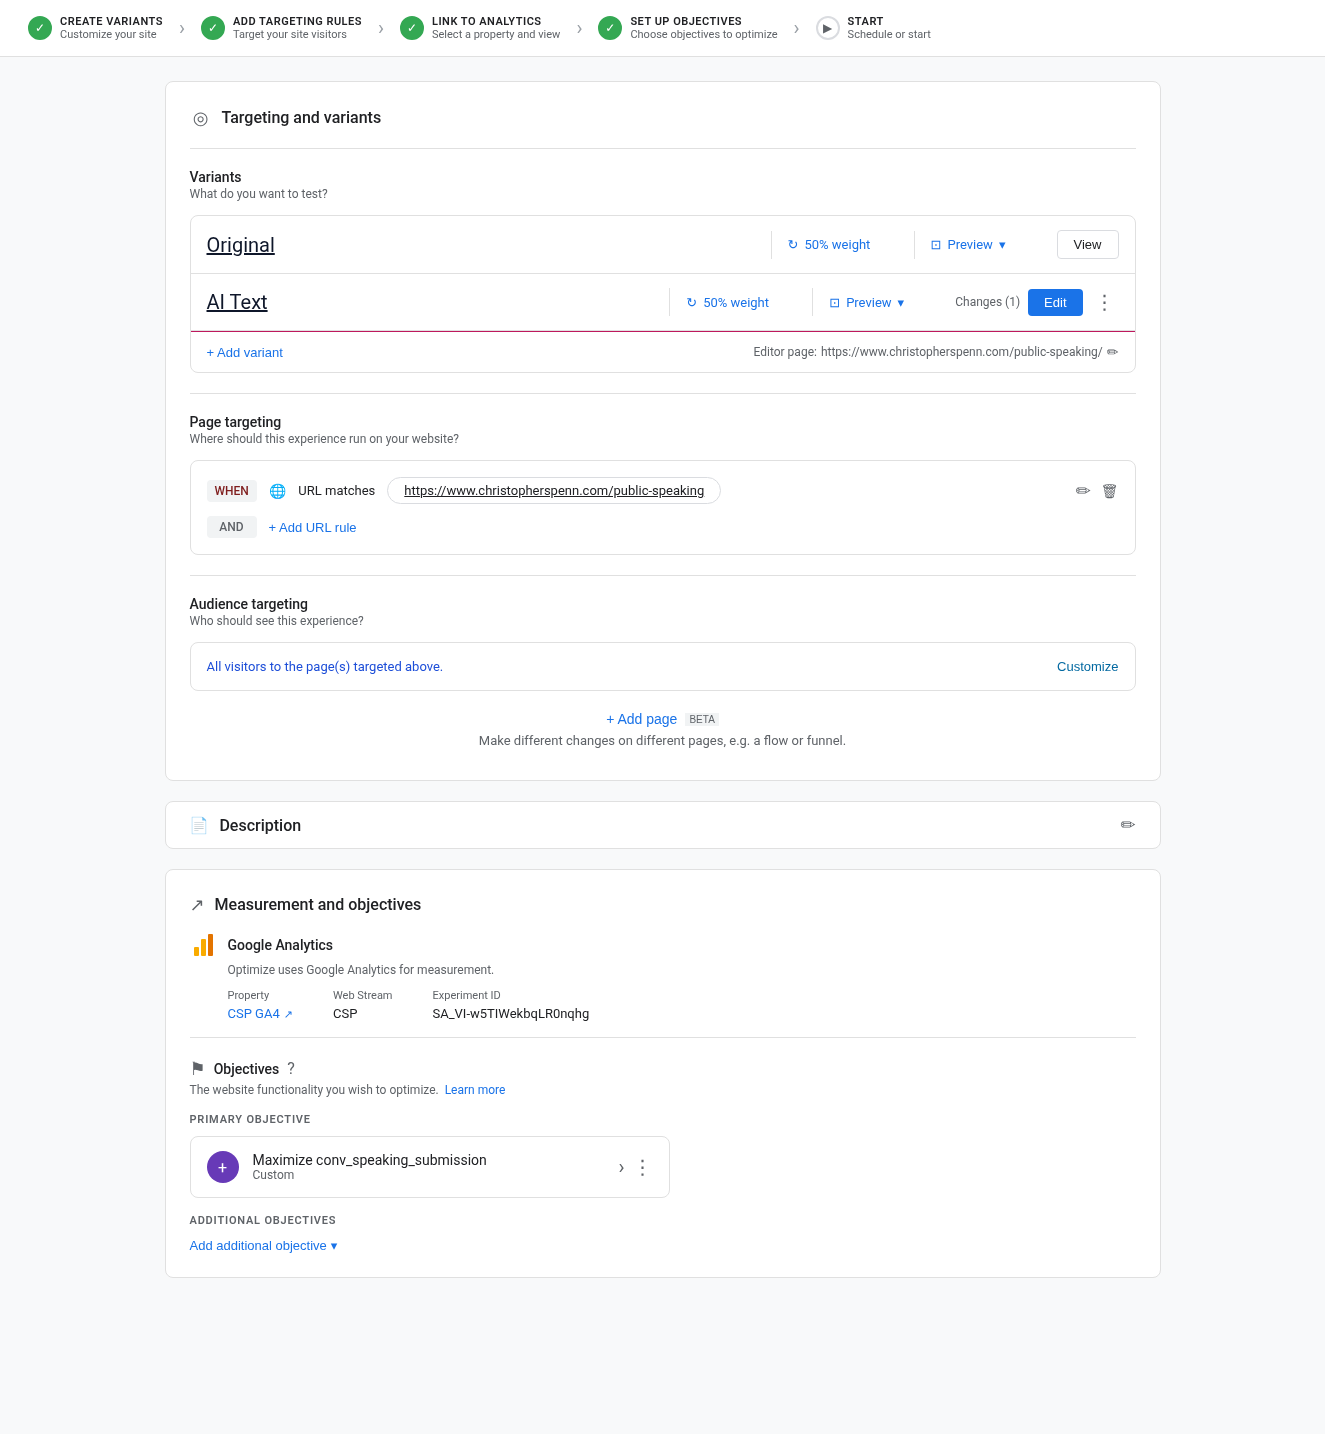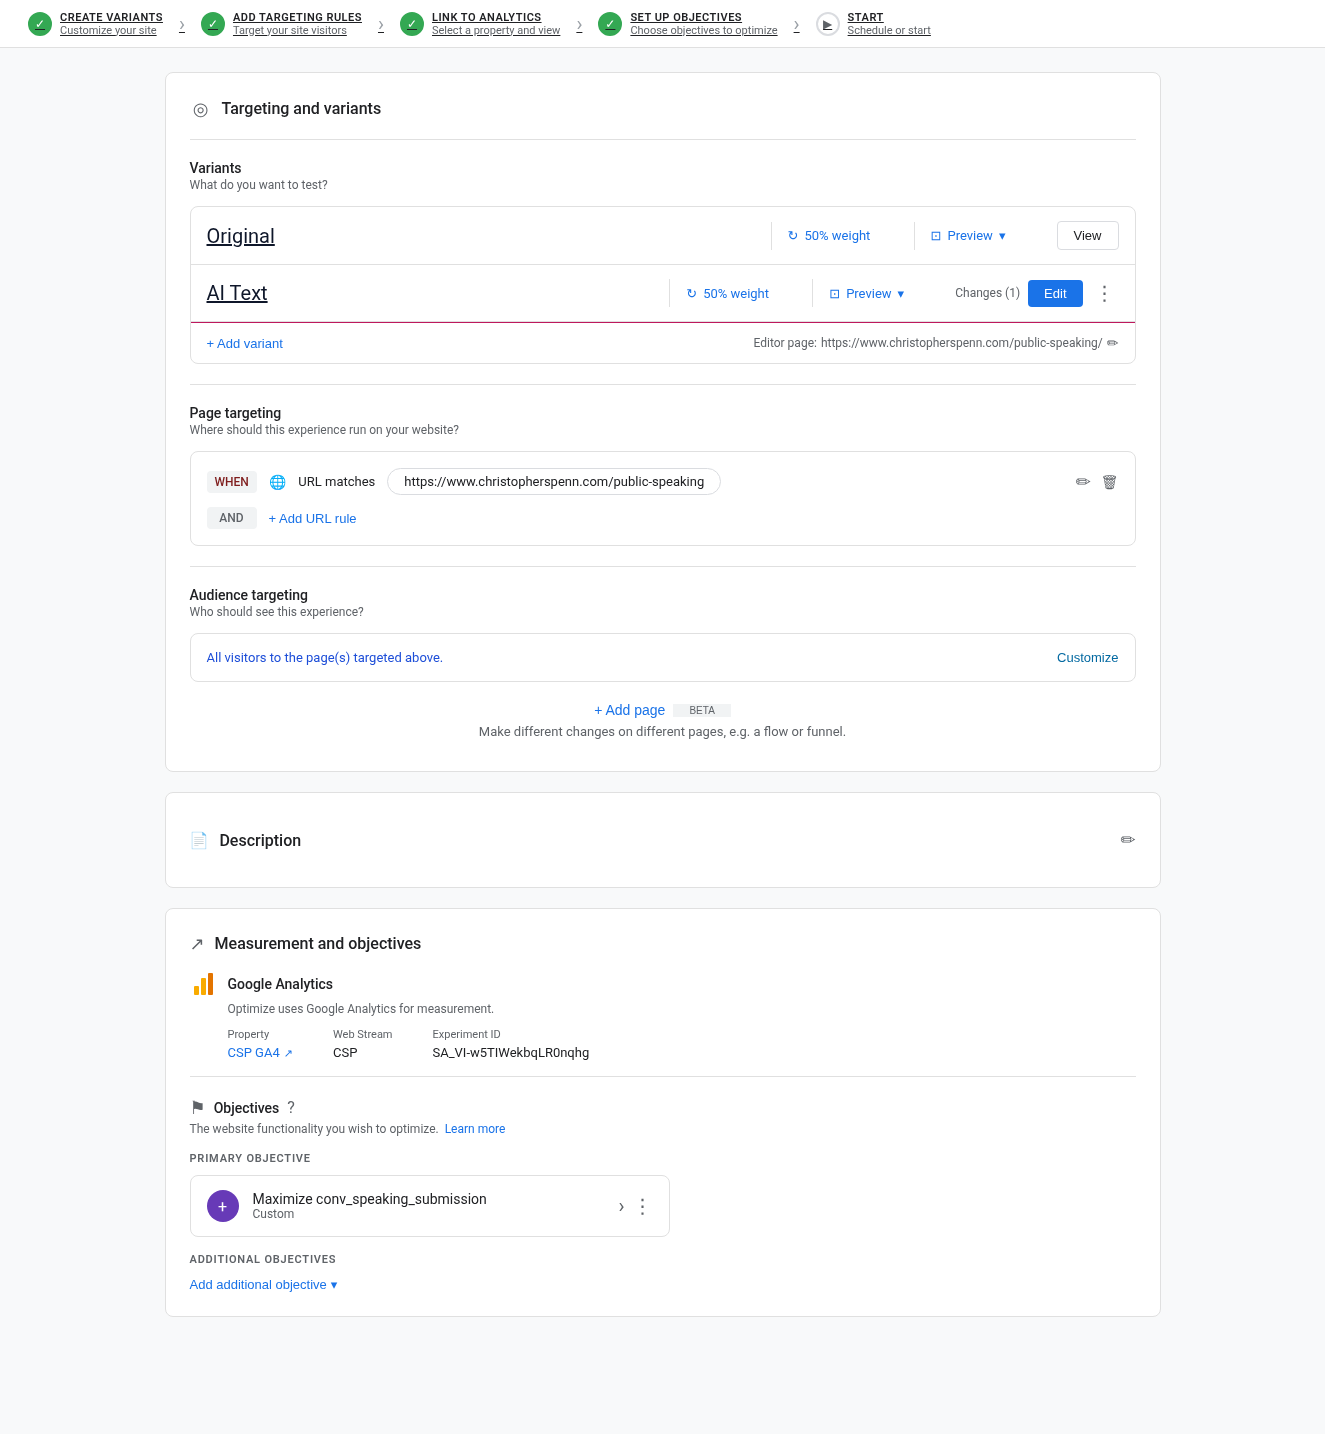--- a/index.html
+++ b/index.html
@@ -10,23 +10,22 @@
       background: #f8f9fa;
     }
 
     
     .top-nav {
       display: flex;
       align-items: center;
       background: #fff;
       border-bottom: 1px solid #e0e0e0;
       padding: 0 16px;
-      height: 48px;
+      height: 57px;
       gap: 0;
-      text-decoration: underline;
     }
     .nav-step {
       display: flex;
       align-items: center;
       gap: 8px;
       padding: 0 12px;
       height: 100%;
       cursor: pointer;
     }
     .nav-step-icon {
@@ -253,20 +252,21 @@
       font-size: 13px;
       color: #202124;
     }
     .url-input-display {
       border: 1px solid #dadce0;
       border-radius: 20px;
       padding: 5px 16px;
       font-size: 13px;
       color: #202124;
       background: #fff;
+      text-decoration: underline;
     }
     .url-rule-actions {
       margin-left: auto;
       display: flex;
       align-items: center;
       gap: 10px;
     }
     .icon-btn {
       color: #5f6368;
       font-size: 18px;
@@ -334,37 +334,37 @@
       border: none;
       display: inline-flex;
       align-items: center;
       gap: 4px;
     }
     .beta-badge {
       font-size: 10px;
       color: #5f6368;
       background: #f1f3f4;
       border-radius: 0;
-      padding: 1px 16px;
+      padding: 1px 4px;
       vertical-align: middle;
       margin-left: 4px;
     }
     .add-page-subtitle {
       font-size: 13px;
       color: #5f6368;
       margin-top: 6px;
     }
 
     
     .description-card {
       background: #fff;
       border: 1px solid #e0e0e0;
       border-radius: 8px;
       margin-bottom: 20px;
-      padding: 36px 24px;
+      padding: 12px 24px;
       display: flex;
       align-items: center;
       justify-content: space-between;
     }
 
     
     .measurement-card {
       background: #fff;
       border: 1px solid #e0e0e0;
       border-radius: 8px;

